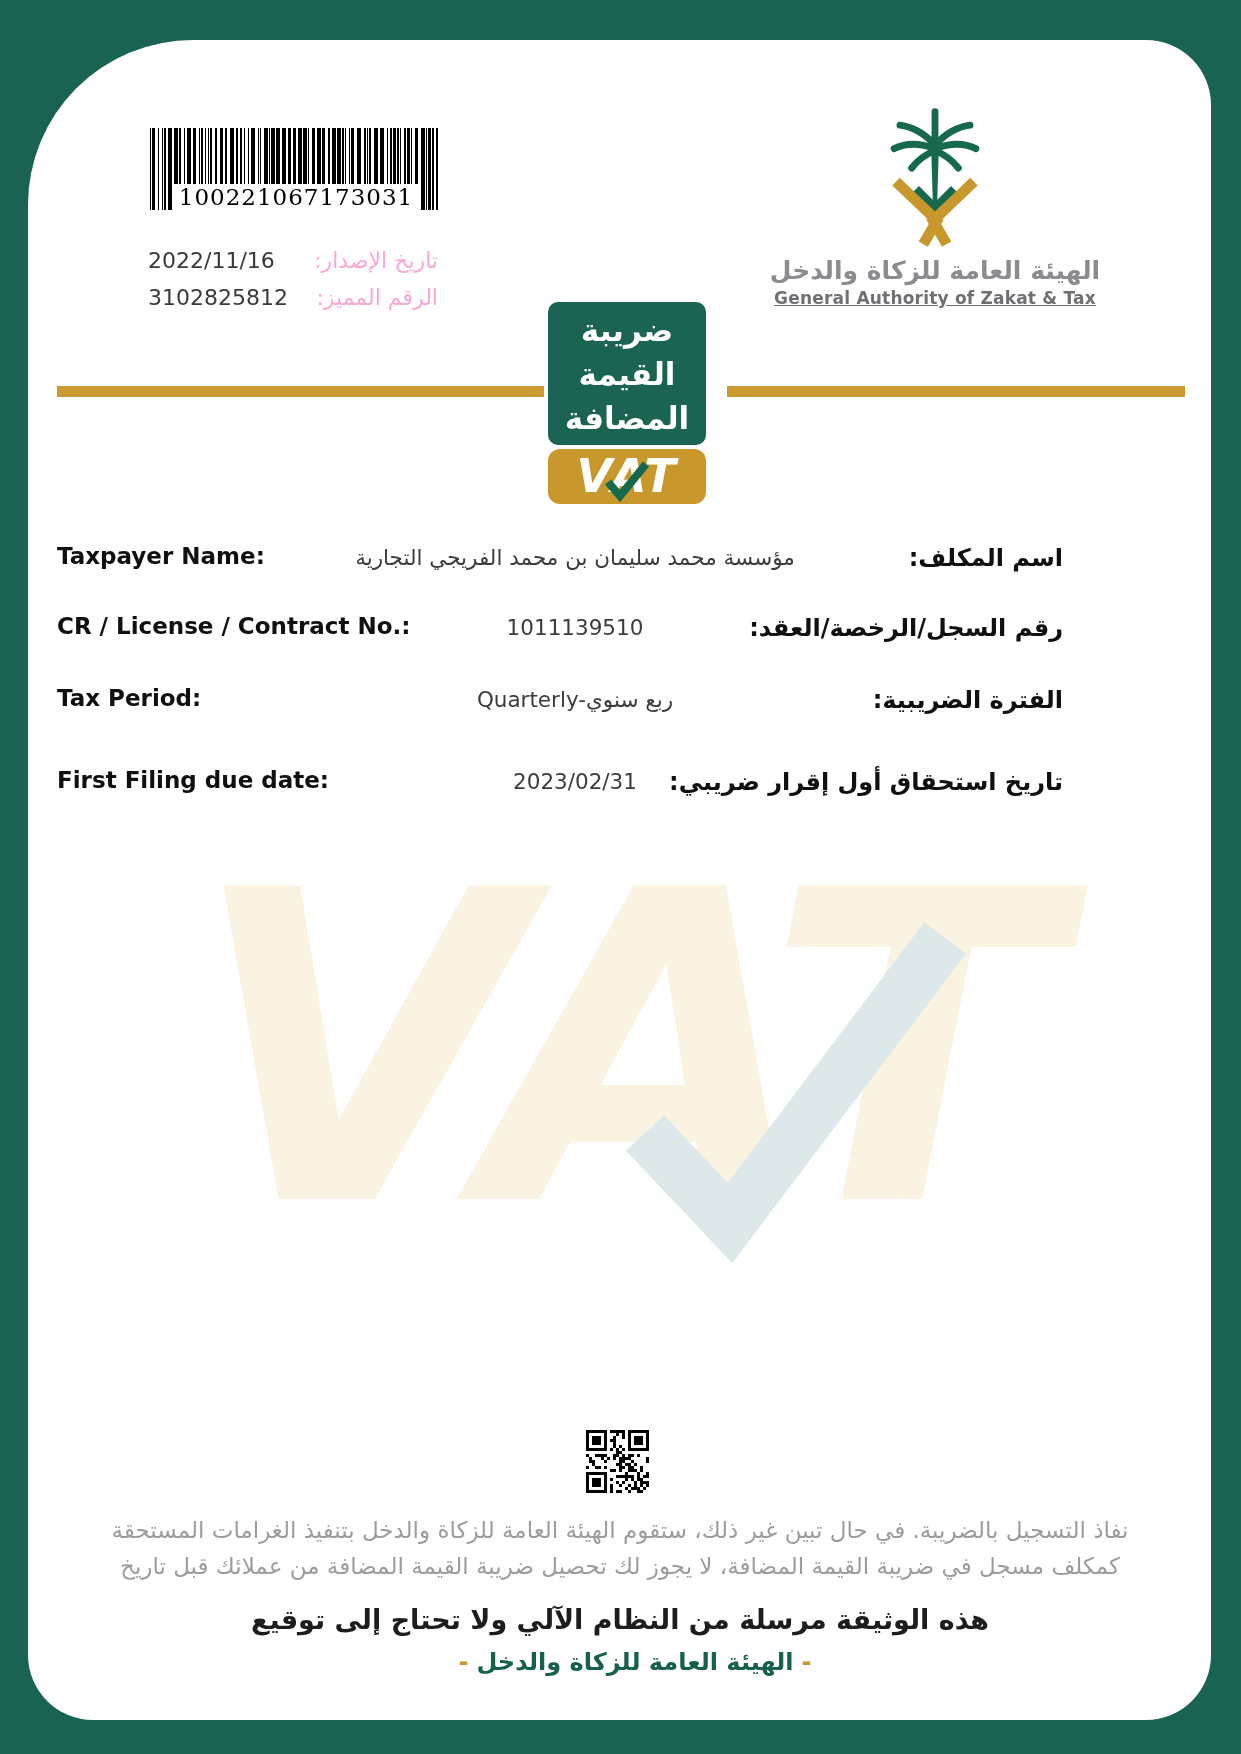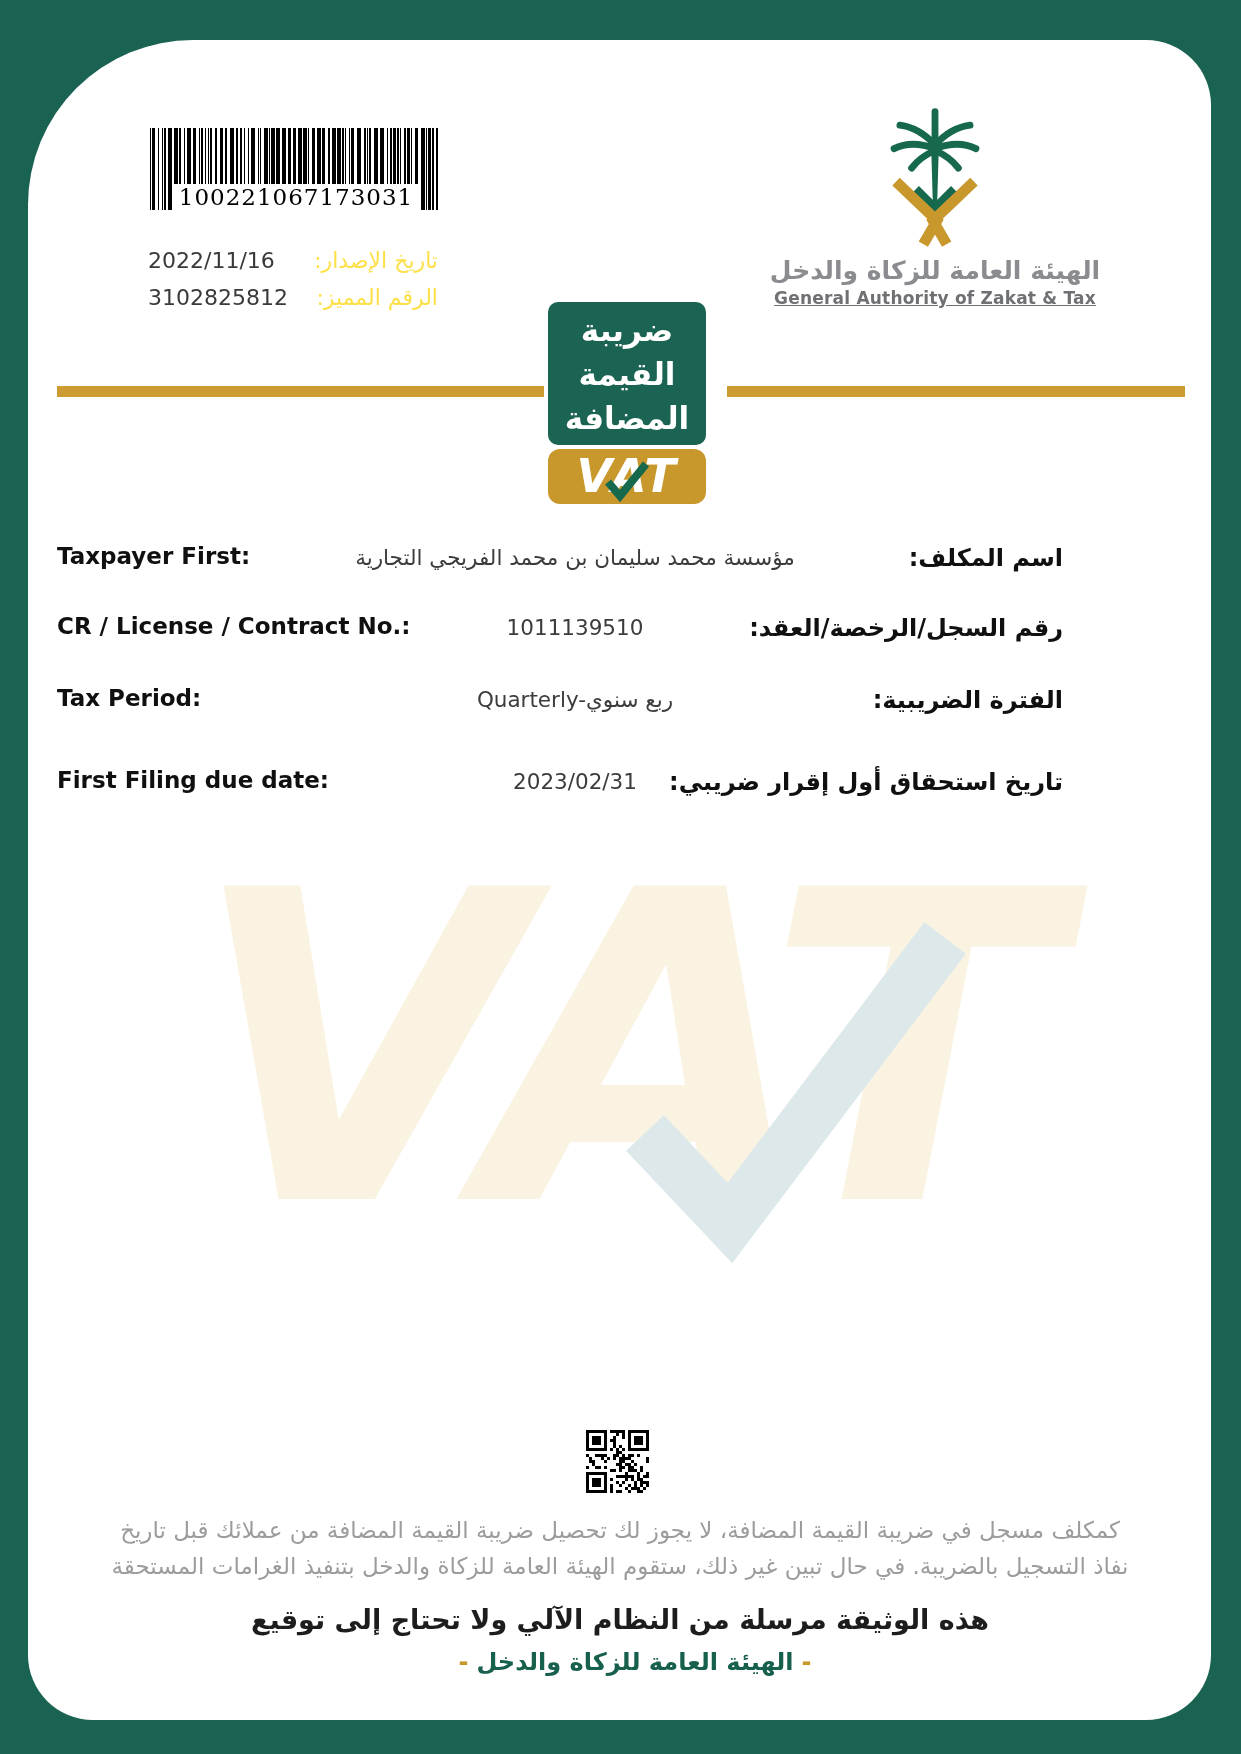--- a/index.html
+++ b/index.html
@@ -18,21 +18,21 @@
   .barcode svg{width:100%;height:100%;}
   .barcode svg rect{fill:#000;}
   .barcode-num{
     position:absolute;left:50%;bottom:0;transform:translateX(-50%);
     background:#fff;padding:0 5px;font-family:"DejaVu Serif",serif;
     font-size:23px;color:#000;white-space:nowrap;letter-spacing:1px;
   }
   .issue{position:absolute;left:148px;top:242px;width:290px;direction:rtl;}
   .issue-row{display:flex;justify-content:space-between;align-items:baseline;
     font-size:22px;color:#3c3c3c;line-height:37px;}
-  .issue-label{color:#fde047;}
+  .issue-label{color:#f9a8d4;}
   .issue-value{color:#3a3a3a;direction:ltr;}
 
   .authority{position:absolute;left:733px;top:96px;width:404px;text-align:center;}
   .emblem{width:118px;height:152px;display:block;margin:0 auto;}
   .auth-ar{font-size:25px;font-weight:600;color:#8A8C8F;direction:rtl;margin-top:8px;}
   .auth-en{font-size:17px;font-weight:700;color:#6F7073;margin-top:3px;letter-spacing:.2px;text-decoration:underline;}
 
   
   .gline{position:absolute;top:386px;height:11px;background:#CC9C33;}
   .gline.left{left:57px;width:487px;}
@@ -209,21 +209,21 @@
   <div>ضريبة</div>
   <div>القيمة</div>
   <div>المضافة</div>
 </div>
 <div class="vat-en">VAT</div>
 <svg class="vat-check" viewBox="0 0 56 48">
   <polyline points="8,24 20,38 46,6" fill="none" stroke="#17694E" stroke-width="8"></polyline>
 </svg>
 
 <div class="frow r1">
-  <span class="f-en">Taxpayer First:</span>
+  <span class="f-en">Taxpayer Name:</span>
   <span class="f-val">مؤسسة محمد سليمان بن محمد الفريجي التجارية</span>
   <span class="f-ar">اسم المكلف:</span>
 </div>
 <div class="frow r2">
   <span class="f-en">CR / License / Contract No.:</span>
   <span class="f-val">1011139510</span>
   <span class="f-ar">رقم السجل/الرخصة/العقد:</span>
 </div>
 <div class="frow r3">
   <span class="f-en">Tax Period:</span>
@@ -443,19 +443,19 @@
       <rect x="24" y="60" width="3" height="3"></rect>
       <rect x="30" y="60" width="3" height="3"></rect>
       <rect x="33" y="60" width="3" height="3"></rect>
       <rect x="42" y="60" width="3" height="3"></rect>
       <rect x="51" y="60" width="3" height="3"></rect>
       <rect x="54" y="60" width="3" height="3"></rect>
     </svg>
 </div>
 
 <div class="disc">
+  <div>نفاذ التسجيل بالضريبة. في حال تبين غير ذلك، ستقوم الهيئة العامة للزكاة والدخل بتنفيذ الغرامات المستحقة</div>
   <div>كمكلف مسجل في ضريبة القيمة المضافة، لا يجوز لك تحصيل ضريبة القيمة المضافة من عملائك قبل تاريخ</div>
-  <div>نفاذ التسجيل بالضريبة. في حال تبين غير ذلك، ستقوم الهيئة العامة للزكاة والدخل بتنفيذ الغرامات المستحقة</div>
 </div>
 <div class="notice">هذه الوثيقة مرسلة من النظام الآلي ولا تحتاج إلى توقيع</div>
 <div class="signoff">
   <span class="dash">-</span><span>الهيئة العامة للزكاة والدخل</span><span class="dash">-</span>
 </div>
 
 </body></html>

